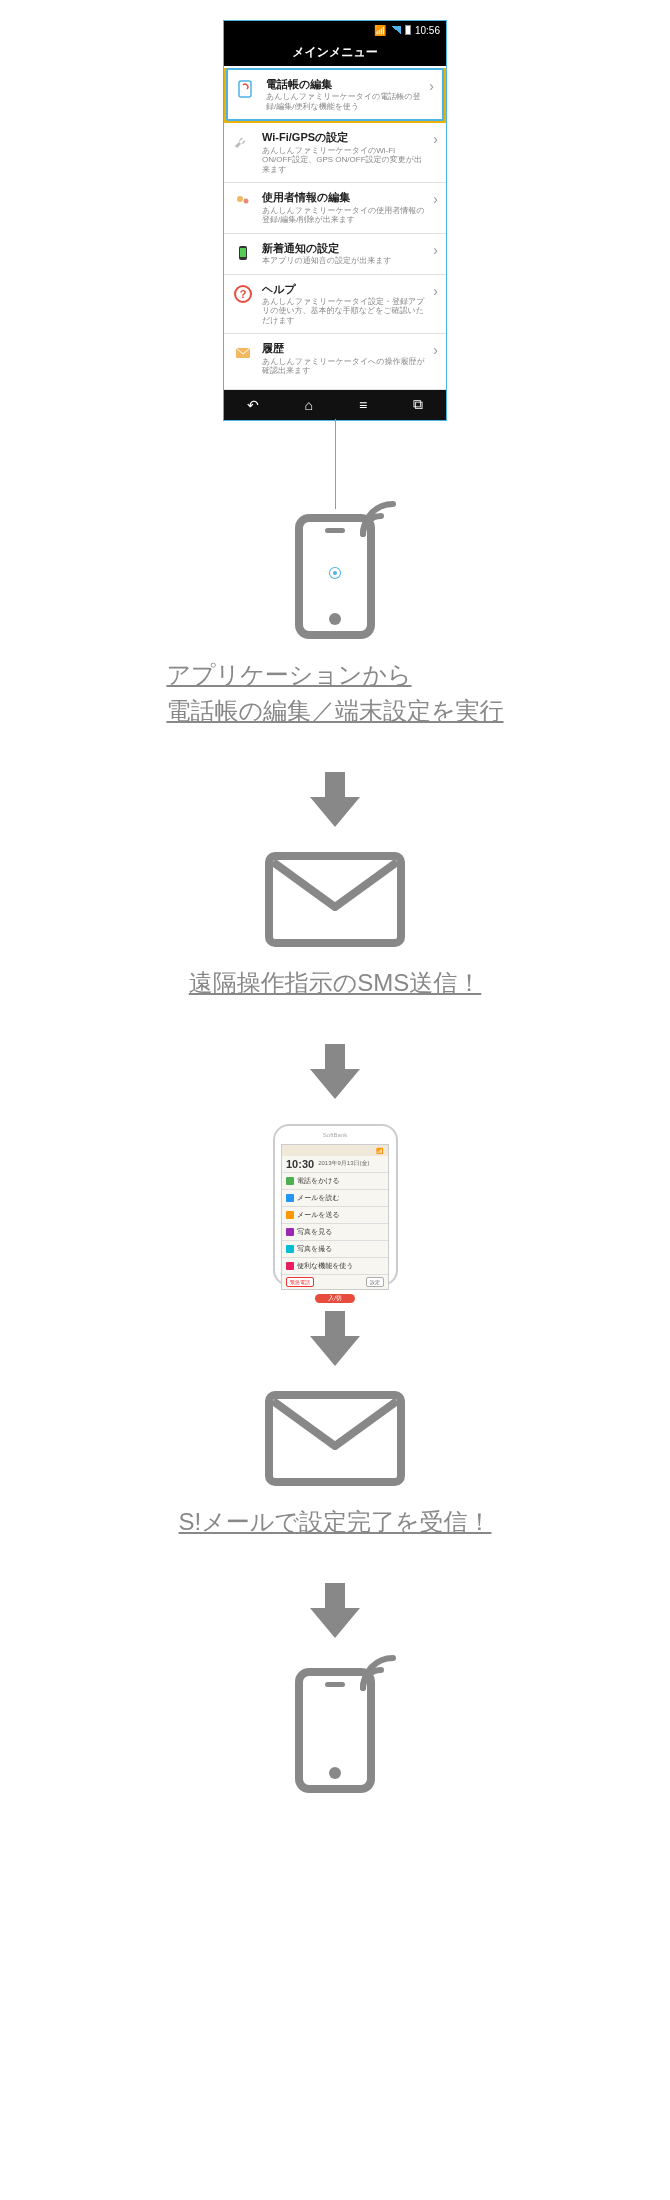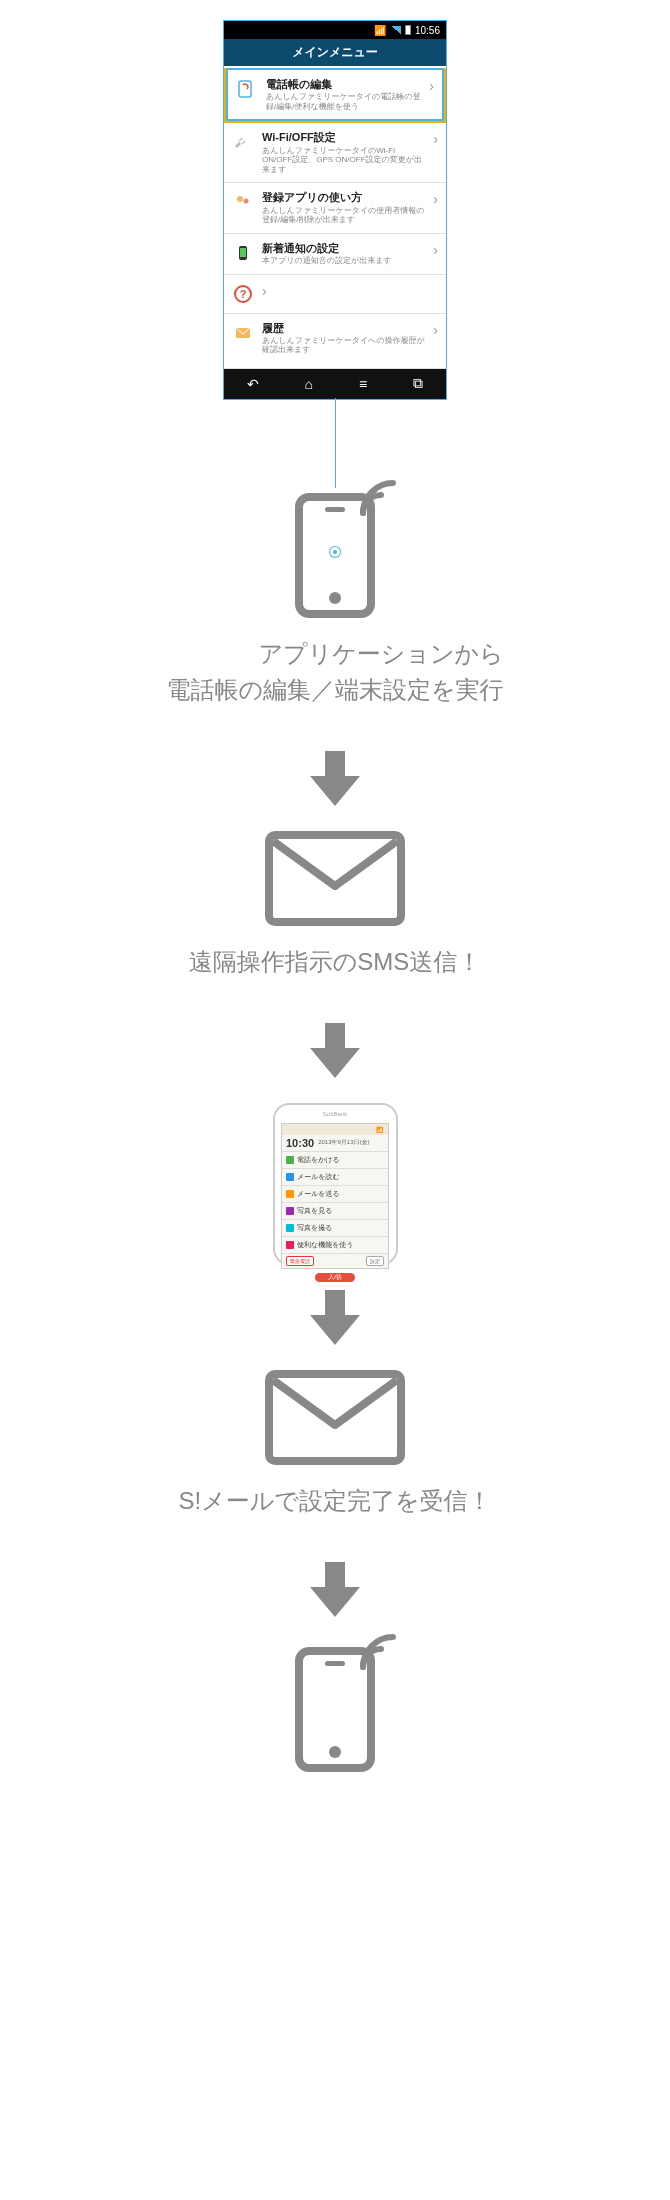--- a/index.html
+++ b/index.html
@@ -28,21 +28,21 @@
   align-items: center;
   gap: 4px;
   padding: 2px 6px;
   height: 18px;
 }
 .statusbar .sig { width: 10px; height: 8px; background: linear-gradient(to top right, transparent 50%, #4db3e6 50%); }
 .statusbar .batt { width: 6px; height: 10px; background: #fff; border: 1px solid #888; position: relative; }
 .statusbar .time { font-weight: normal; }
 
 .titlebar {
-  background: #0c4a6e;
+  background: #000000;
   color: #fff;
   font-size: 12px;
   text-align: center;
   padding: 5px 0;
   font-weight: bold;
 }
 
 .menu-list { background: #eab308; }
 
 .menu-item {
@@ -140,23 +140,24 @@
 .arrow-down {
   width: 50px;
   height: 55px;
   margin: 25px 0;
 }
 
 
 .caption {
   color: #888;
   font-size: 24px;
-  text-align: right;
+  text-align: left;
   line-height: 1.5;
   margin: 18px 0;
+  text-decoration: underline;
 }
 
 
 .white-phone {
   width: 125px;
   height: 162px;
   border: 2px solid #ccc;
   border-radius: 16px;
   background: #fff;
   display: flex;
@@ -249,35 +250,35 @@
       <span class="chevron">›</span>
     </div>
 
     <div class="menu-item">
       <div class="menu-icon">
         <svg width="20" height="20" viewBox="0 0 20 20">
             <path d="M4 16 L12 8 a3 3 0 1 1 -2 -2 L2 14 z" fill="#bbb"></path>
           </svg>
       </div>
       <div class="menu-body">
-        <div class="menu-title">Wi-Fi/OFF設定</div>
+        <div class="menu-title">Wi-Fi/GPSの設定</div>
         <div class="menu-desc">あんしんファミリーケータイのWi-Fi ON/OFF設定、GPS ON/OFF設定の変更が出来ます</div>
       </div>
       <span class="chevron">›</span>
     </div>
 
     <div class="menu-item">
       <div class="menu-icon">
         <svg width="20" height="20" viewBox="0 0 20 20">
             <circle cx="7" cy="7" r="3" fill="#f4b860"></circle>
             <circle cx="13" cy="9" r="2.5" fill="#e8897a"></circle>
           </svg>
       </div>
       <div class="menu-body">
-        <div class="menu-title">登録アプリの使い方</div>
+        <div class="menu-title">使用者情報の編集</div>
         <div class="menu-desc">あんしんファミリーケータイの使用者情報の登録/編集/削除が出来ます</div>
       </div>
       <span class="chevron">›</span>
     </div>
 
     <div class="menu-item">
       <div class="menu-icon">
         <svg width="20" height="20" viewBox="0 0 20 20">
             <rect x="6" y="3" width="8" height="14" rx="2" fill="#333"></rect>
             <rect x="7" y="5" width="6" height="9" fill="#5c5"></rect>
@@ -289,20 +290,24 @@
       </div>
       <span class="chevron">›</span>
     </div>
 
     <div class="menu-item">
       <div class="menu-icon">
         <svg width="20" height="20" viewBox="0 0 20 20">
             <circle cx="10" cy="10" r="8" fill="none" stroke="#e74c3c" stroke-width="2"></circle>
             <text x="10" y="14" text-anchor="middle" font-size="11" fill="#e74c3c" font-weight="bold">?</text>
           </svg>
+      </div>
+      <div class="menu-body">
+        <div class="menu-title">ヘルプ</div>
+        <div class="menu-desc">あんしんファミリーケータイ設定・登録アプリの使い方、基本的な手順などをご確認いただけます</div>
       </div>
       <span class="chevron">›</span>
     </div>
 
     <div class="menu-item" style="padding-bottom:13px">
       <div class="menu-icon">
         <svg width="20" height="20" viewBox="0 0 20 20">
             <rect x="3" y="5" width="14" height="10" rx="1" fill="#f4b860"></rect>
             <path d="M3 5 L10 11 L17 5" stroke="#fff" stroke-width="1" fill="none"></path>
           </svg>

